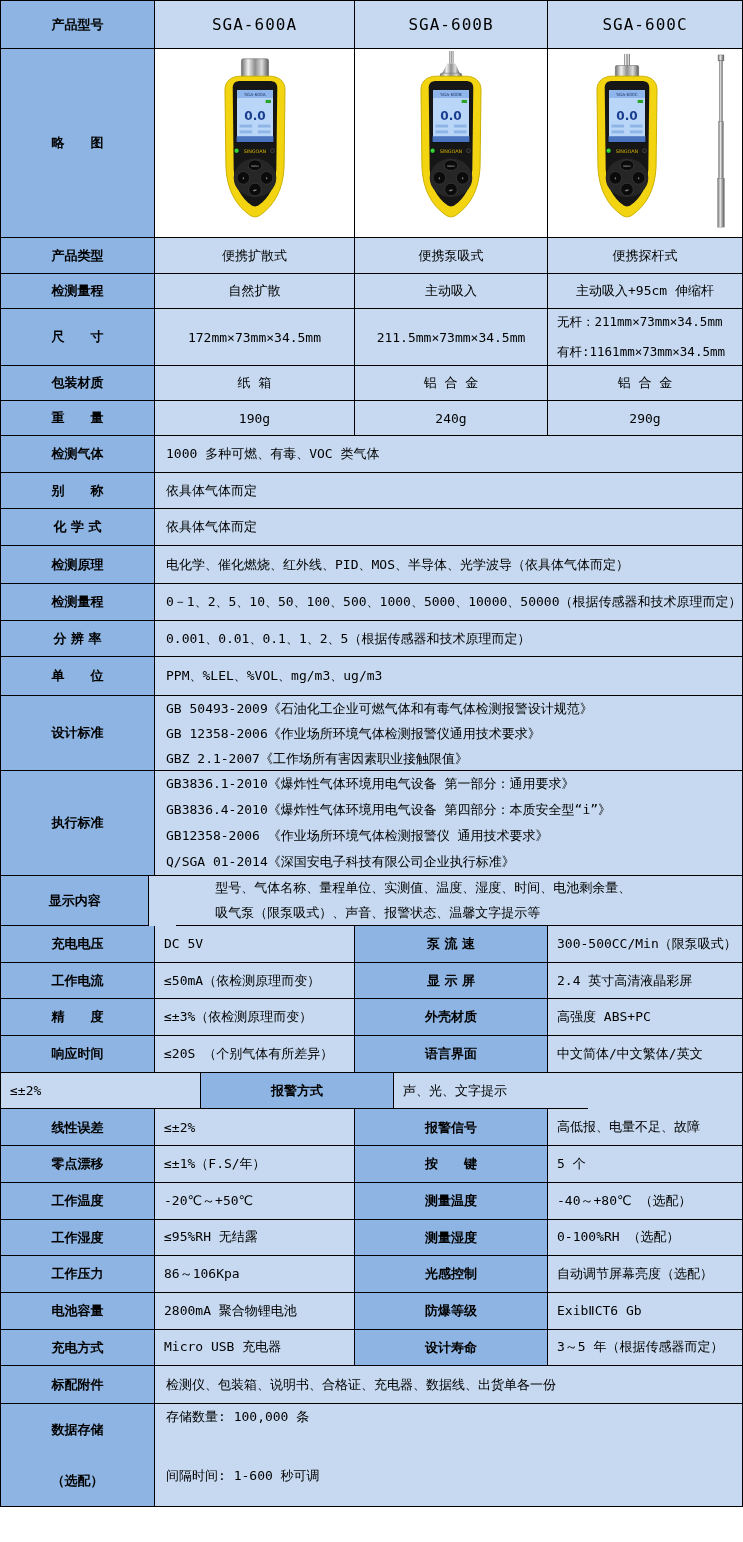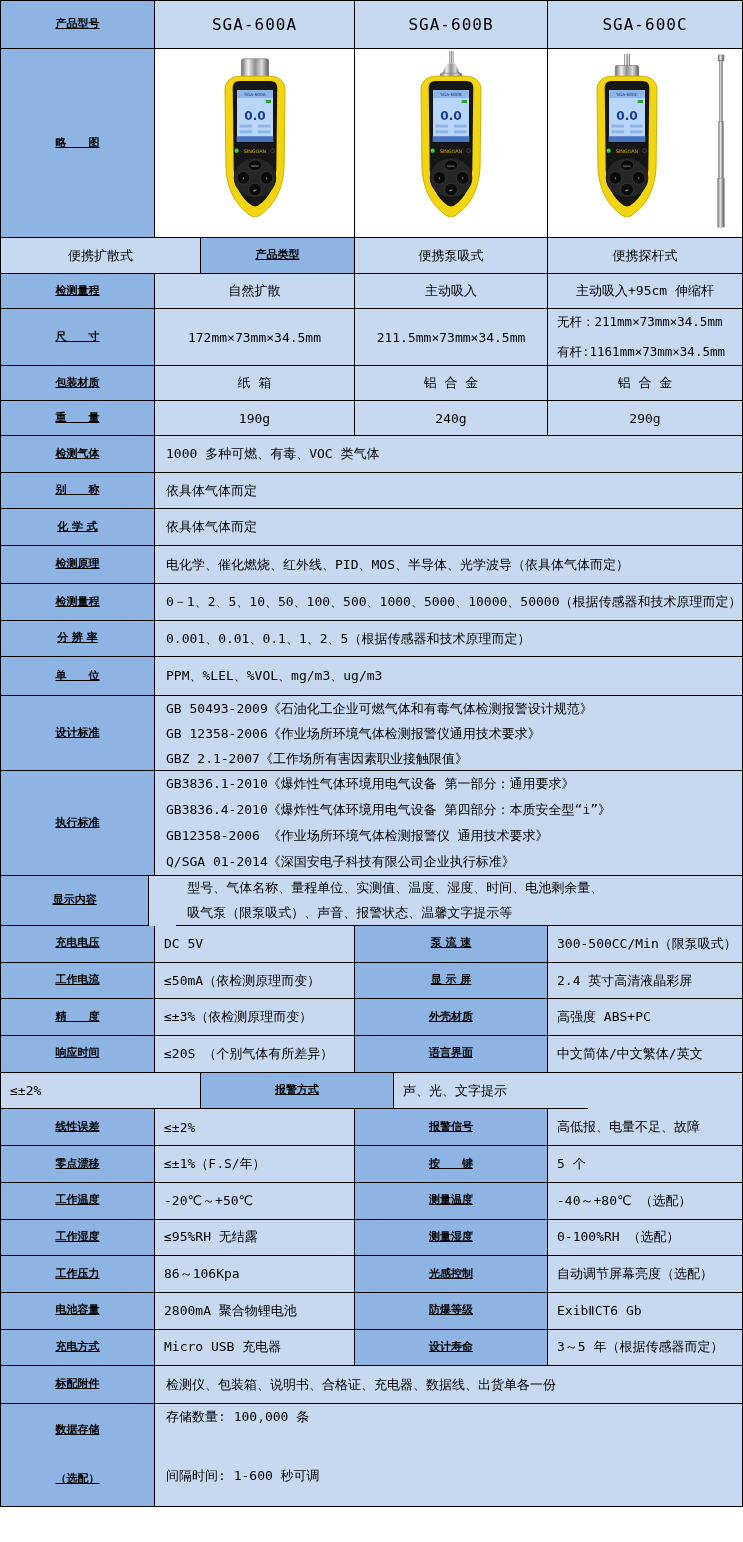--- a/index.html
+++ b/index.html
@@ -10,21 +10,21 @@
   .row { display:flex; width:741px; }
   .cell {
     border-right:1px solid #000;
     border-bottom:1px solid #000;
     display:flex; align-items:center; justify-content:center;
     overflow:hidden; color:#000;
   }
   .last { border-right:none; }
   .row:last-child .cell { border-bottom:none;gap:34px; }
 
-  .lab { background:#8DB4E2; font-weight:bold; font-size:11px; text-align:center; line-height:1.35;text-decoration:underline; }
+  .lab { background:#8DB4E2; font-weight:bold; font-size:13px; text-align:center; line-height:1.35; }
   .val { background:#C6D9F0; font-size:13px;
          font-family:"DejaVu Sans Mono","DejaVu Sans",sans-serif; }
   .img { background:#FFFFFF; }
 
   .c-lab { width:154px; }
   .c-a  { width:200px; }
   .c-b  { width:193px; }
   .c-c  { width:194px; }
   .c-span { width:587px; }
   .left { justify-content:flex-start; padding-left:11px; }
@@ -36,21 +36,21 @@
   .h37 { height:37px; } .h38 { height:38px; } .h39 { height:39px; }
   .h75 { height:75px; } .h105 { height:105px; } .h50 { height:50px;gap:27px; }
   .h-pair { height:36.7px; }
   .h102 { height:102px; }
   .head-model { font-size:16px; letter-spacing:1px; }
 
   .lines { display:flex; flex-direction:column; justify-content:space-between;
            align-items:flex-start; }
   .lines div { line-height:25px; }
   .lines-exec div { line-height:26px; }
-  .lines-disp div { line-height:24px; }
+  .lines-disp div { line-height:24px;margin-left:28px; }
   .size-c div { line-height:26px; font-size:12.5px; }
 
   .stack { display:flex; flex-direction:column; align-items:center; justify-content:center; }
 
   .imgwrap { display:flex; align-items:center; justify-content:center; gap:14px; }
 </style>
 </head>
 <body>
 
 <div class="tbl">
@@ -194,22 +194,22 @@
         </defs>
         <rect x="8" y="1" width="6" height="6" fill="url(#rodC)" stroke="#555" stroke-width="0.4"></rect>
         <rect x="9.5" y="7" width="3" height="62" fill="url(#rodC)" stroke="#555" stroke-width="0.3"></rect>
         <rect x="8.6" y="69" width="4.8" height="58" fill="url(#rodC)" stroke="#555" stroke-width="0.3"></rect>
         <rect x="7.6" y="127" width="6.8" height="50" fill="url(#rodC)" stroke="#555" stroke-width="0.3"></rect>
       </svg>
     </div>
   </div>
 
   <div class="row h36">
+    <div class="cell lab c-lab">产品类型</div>
     <div class="cell val c-a">便携扩散式</div>
-    <div class="cell lab c-lab">产品类型</div>
     <div class="cell val c-b">便携泵吸式</div>
     <div class="cell val c-c last">便携探杆式</div>
   </div>
 
   <div class="row h35">
     <div class="cell lab c-lab">检测量程</div>
     <div class="cell val c-a">自然扩散</div>
     <div class="cell val c-b">主动吸入</div>
     <div class="cell val c-c last">主动吸入+95cm 伸缩杆</div>
   </div>

